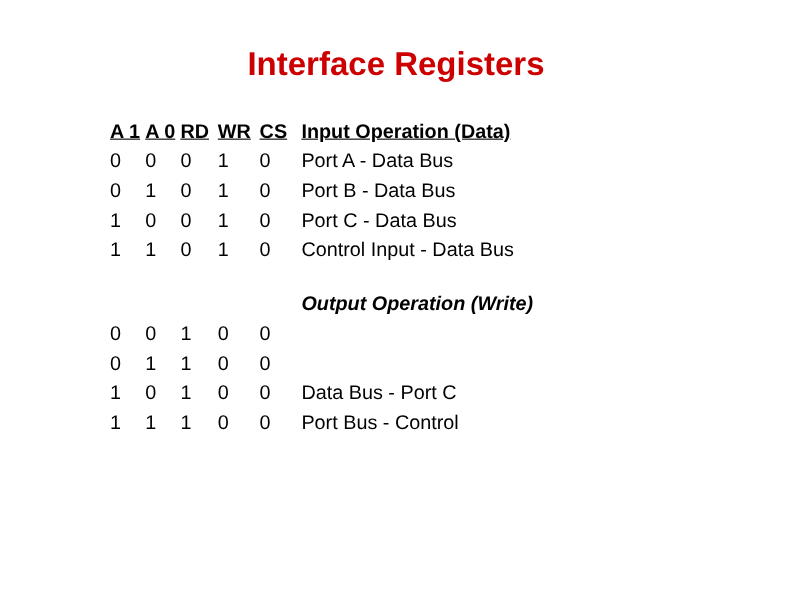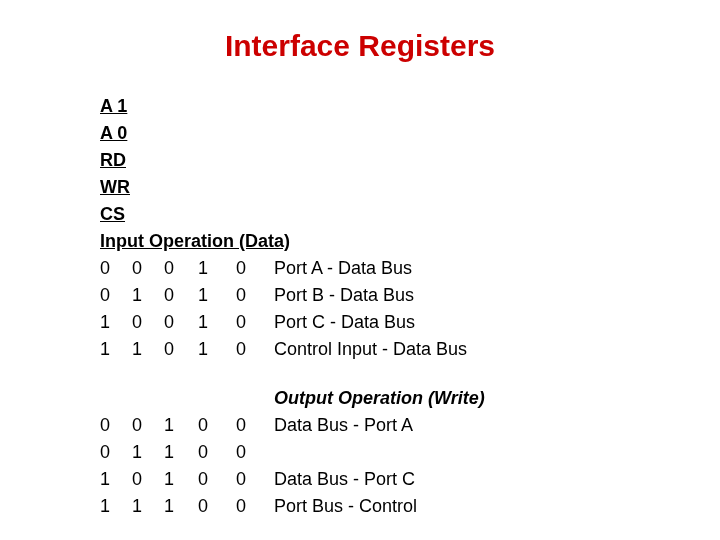--- a/index.html
+++ b/index.html
@@ -4,21 +4,21 @@
   <style>
     body {
       font-family: Arial, Helvetica, sans-serif;
       background: #ffffff;
       margin: 0;
       padding: 0;
       width: 720px;
       height: 540px;
     }
     .slide {
-      padding: 19px 30px;
+      padding: 32px 30px;
       box-sizing: border-box;
     }
     .title {
       text-align: center;
       font-size: 30px;
       font-weight: bold;
       color: #cc0000;
       margin: 10px 0 30px 0;
     }
     .table-block {
@@ -38,21 +38,20 @@
     }
     .col-a1 { width: 32px; }
     .col-a0 { width: 32px; }
     .col-rd { width: 34px; }
     .col-wr { width: 38px; }
     .col-cs { width: 38px; }
     .col-desc { }
     .hdr {
       font-weight: bold;
       text-decoration: underline;
-      flex-direction: column;
     }
     .section-gap {
       height: 22px;
     }
     .write-header-row .col-desc {
       font-weight: bold;
       font-style: italic;
     }
   </style>
 </head>
@@ -115,21 +114,20 @@
       <span class="c col-cs"></span>
       <span class="c col-desc">Output Operation (Write)</span>
     </div>
 
     <div class="row">
       <span class="c col-a1">0</span>
       <span class="c col-a0">0</span>
       <span class="c col-rd">1</span>
       <span class="c col-wr">0</span>
       <span class="c col-cs">0</span>
-      <span class="c col-desc">Data Bus - Port A</span>
     </div>
     <div class="row">
       <span class="c col-a1">0</span>
       <span class="c col-a0">1</span>
       <span class="c col-rd">1</span>
       <span class="c col-wr">0</span>
       <span class="c col-cs">0</span>
     </div>
     <div class="row">
       <span class="c col-a1">1</span>

